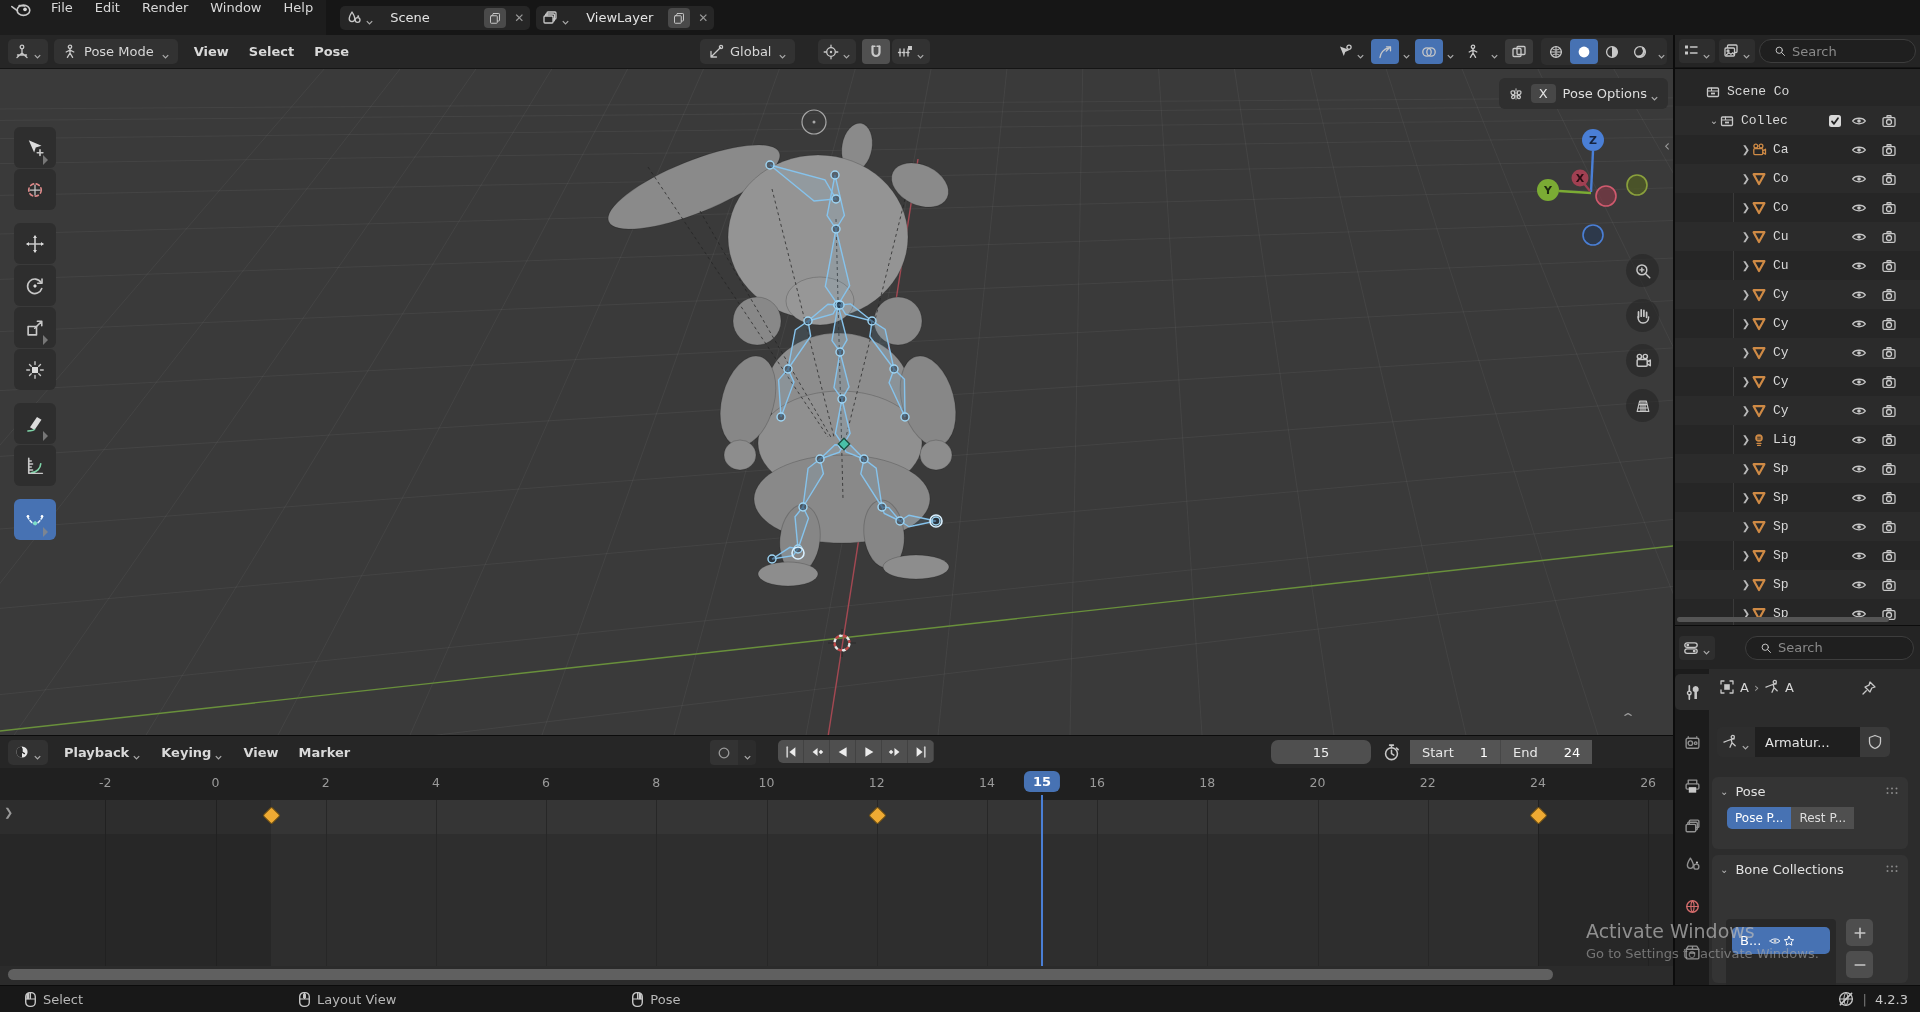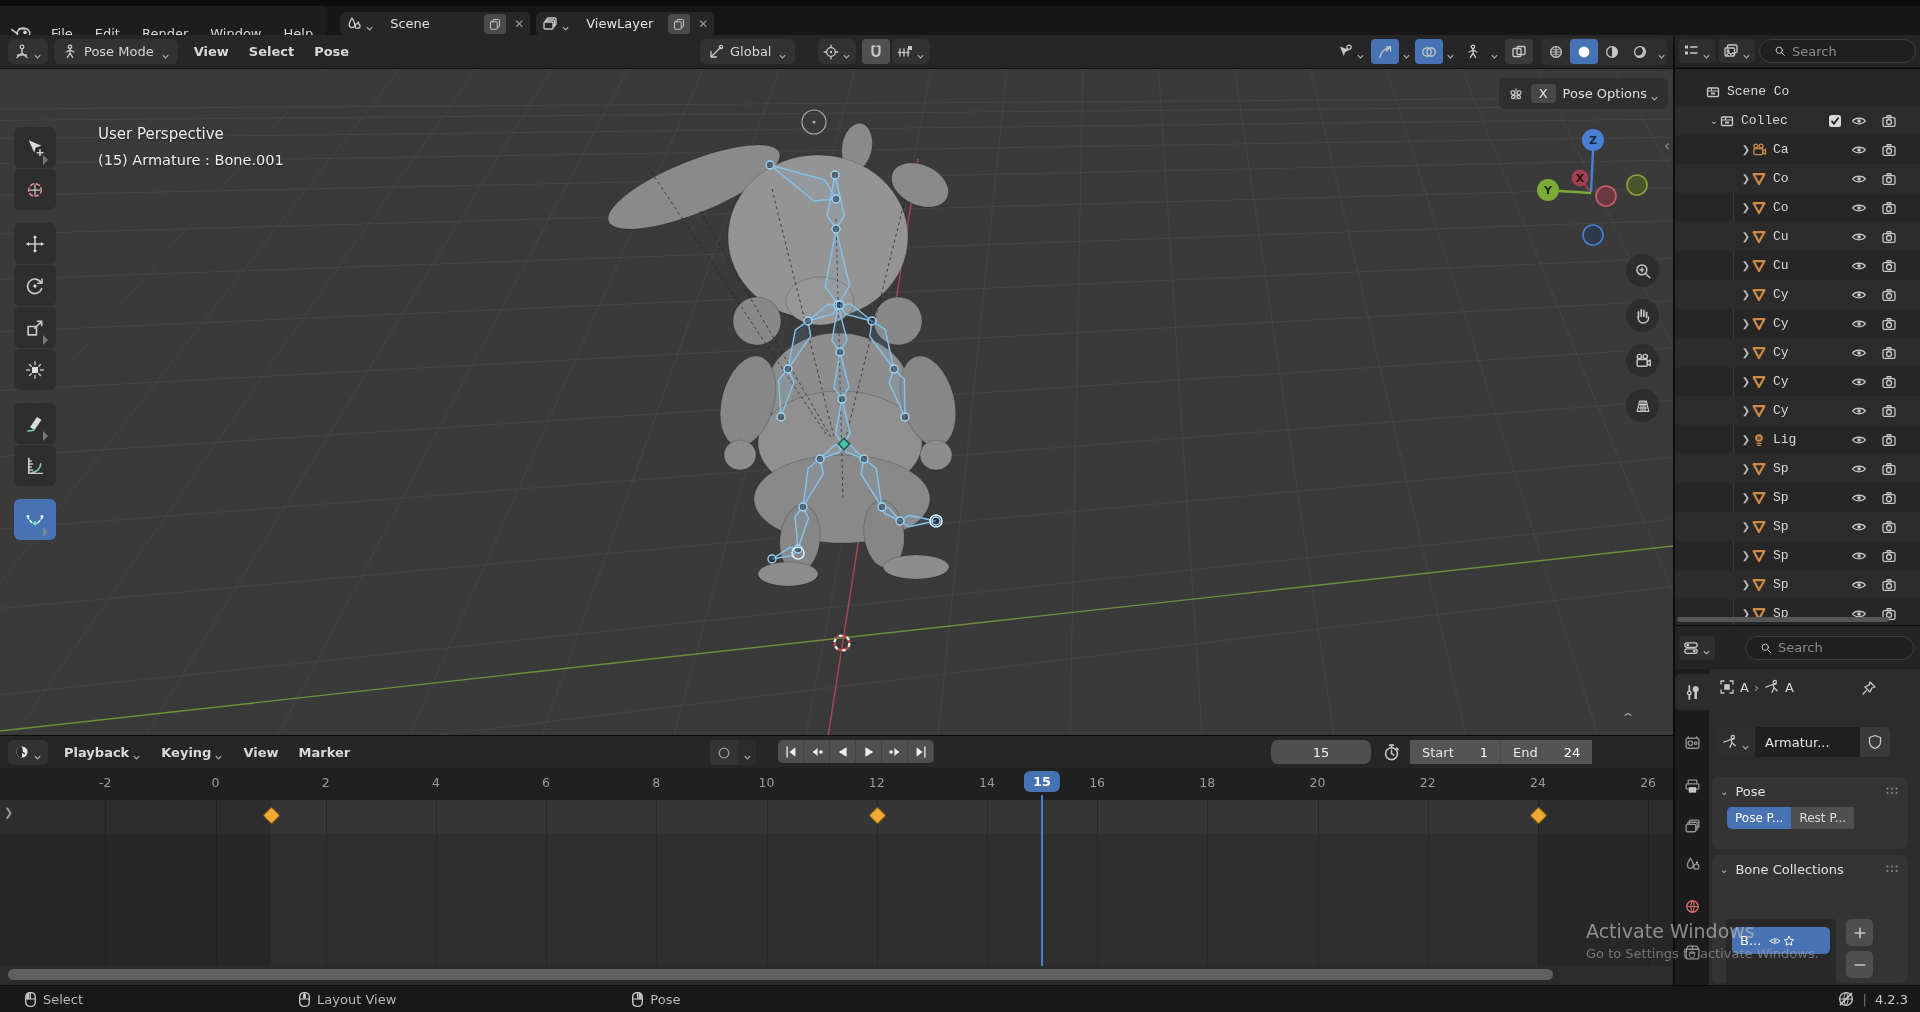--- a/index.html
+++ b/index.html
@@ -7,21 +7,21 @@
   .abs{position:absolute;}
   .flex{display:flex;align-items:center;}
   .ic{display:inline-flex;align-items:center;justify-content:center;width:16px;height:16px;flex:0 0 auto;}
   .ic svg{width:100%;height:100%;stroke:#c8c8c8;fill:none;stroke-width:1.3;stroke-linecap:round;stroke-linejoin:round;}
   .ic.org svg{stroke:#cf8a45;}
   .ic.dim svg{stroke:#909090;}
   .ic.sm{width:12px;height:12px;}
   .chev{display:inline-block;width:9px;height:7px;margin-left:3px;}
   .chev svg{width:9px;height:7px;stroke:#aaa;fill:none;stroke-width:1.4;}
   
-  #topbar{left:0;top:6px;width:1920px;height:35px;background:#1d1d1d;display:flex;align-items:flex-end;}
+  #topbar{left:0;top:0;width:1920px;height:35px;background:#1d1d1d;display:flex;align-items:flex-start;}
   .tmenu{padding:0 11px;color:#d9d9d9;cursor:default;}
   #tb-tabs{display:flex;align-items:flex-end;height:35px;margin-left:14px;background:#161616;border-radius:8px 8px 0 0;}
   .tab{padding:7px 14px 8px;color:#9e9e9e;border-radius:6px 6px 0 0;white-space:nowrap;}
   .tab.active{background:#353535;color:#efefef;}
   #tb-right{margin-left:2px;display:flex;align-items:center;height:35px;background:#161616;flex:1;padding-left:8px;}
   .idpill{display:flex;align-items:center;background:#262626;border-radius:5px;height:24px;margin-right:6px;}
   .idpill .seg{display:flex;align-items:center;padding:0 6px;height:24px;}
   .idpill .name{padding:0 10px;color:#e3e3e3;min-width:70px;}
   .idpill .btn{background:#4a4a4a;border-radius:4px;height:20px;width:22px;display:flex;align-items:center;justify-content:center;margin:0 2px;}
   .xbtn{color:#9a9a9a;padding:0 6px;font-size:12px;}
@@ -492,24 +492,20 @@
           <rect x="840" y="371" width="8" height="8" transform="rotate(45 844 375)" fill="#49c0a8" stroke="#1d4f42"></rect>
         </g>
         <circle cx="814" cy="53" r="12" fill="none" stroke="#a8a8a8" stroke-width="1.2"></circle>
         <circle cx="814" cy="53" r="1.5" fill="#a8a8a8"></circle>
         <g>
           <circle cx="842" cy="574" r="7.5" fill="none" stroke="#e8e8e8" stroke-width="2.4" stroke-dasharray="4 4"></circle>
           <circle cx="842" cy="574" r="7.5" fill="none" stroke="#c04848" stroke-width="2.4" stroke-dasharray="4 4" stroke-dashoffset="4"></circle>
           <path d="M842 560v6M842 582v6M828 574h6M850 574h6" stroke="#2a2a2a" stroke-width="1.2"></path>
         </g>
       </svg>
-    <div id="vp-overlay-text" class="abs">
-      <div>User Perspective</div>
-      <div class="l2">(15) Armature : Bone.001</div>
-    </div>
     <div id="toolsettings" class="abs flex">
       <span class="ic" id="ic-butterfly">
           <svg viewBox="0 0 16 16">
             <path d="M8 2.8v10.4" stroke-dasharray="1.8 1.5" stroke-width="1"></path>
             <path d="M6.6 5.2C4 4.2 2.6 5.2 3.1 7.1c.4 1.5 2 1.9 3.5 1.1zM6.6 9.6c-2-.5-3.3.5-2.9 2 .3 1.3 1.8 1.4 2.9.2z"></path>
             <path d="M9.4 5.2c2.6-1 4-.1 3.5 1.9-.4 1.5-2 1.9-3.5 1.1zM9.4 9.6c2-.5 3.3.5 2.9 2-.3 1.3-1.8 1.4-2.9.2z"></path>
           </svg>
         </span>
       <span id="ts-x">X</span>
       <span id="ts-label">Pose Options</span>

